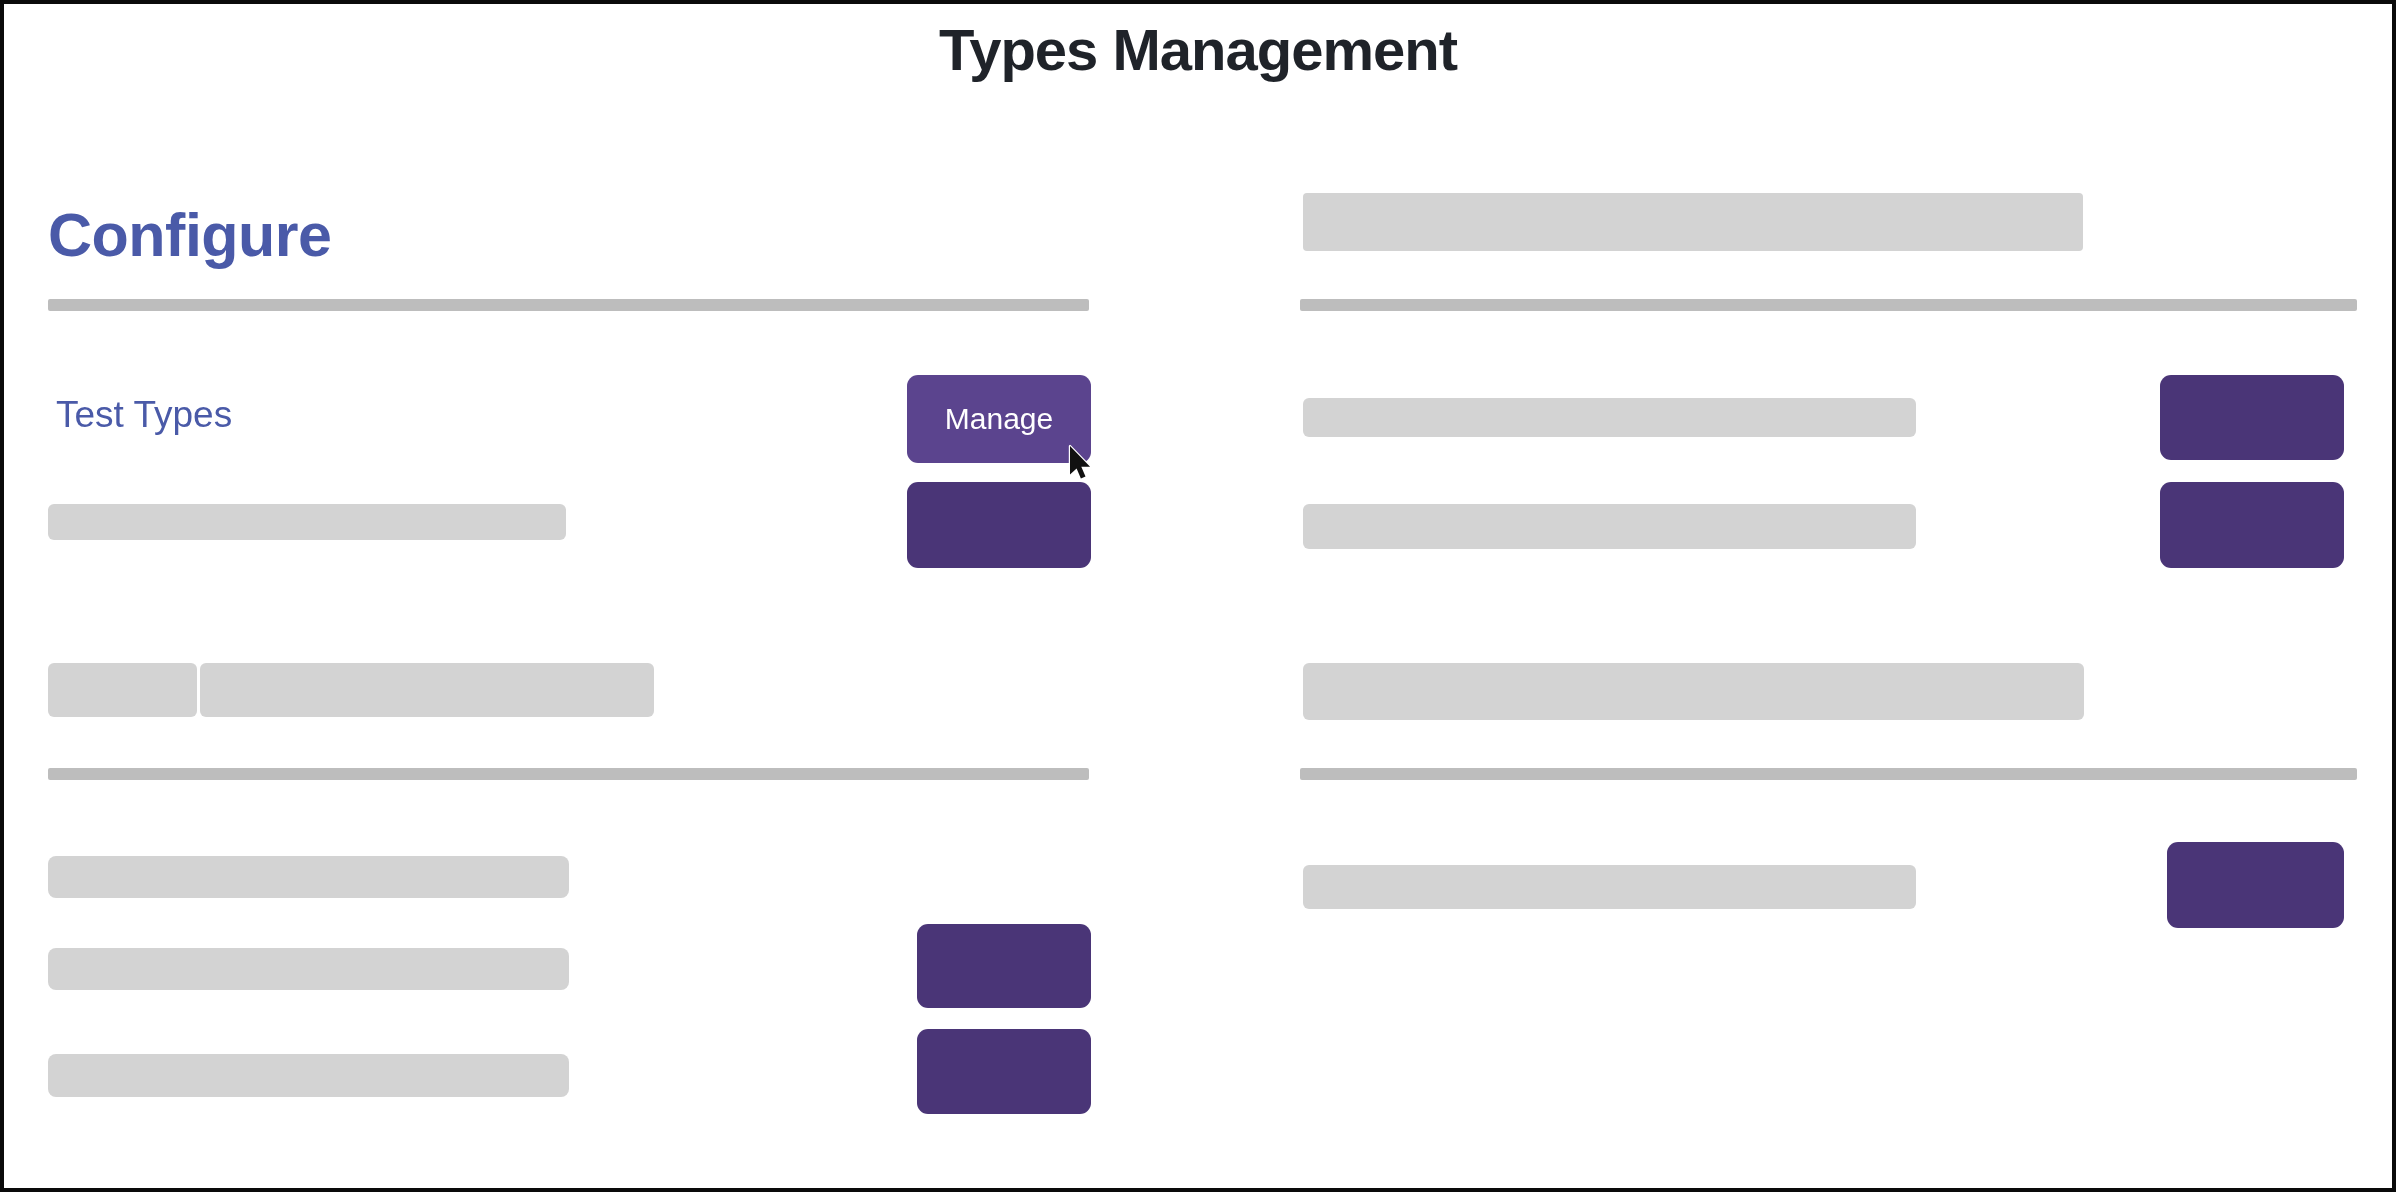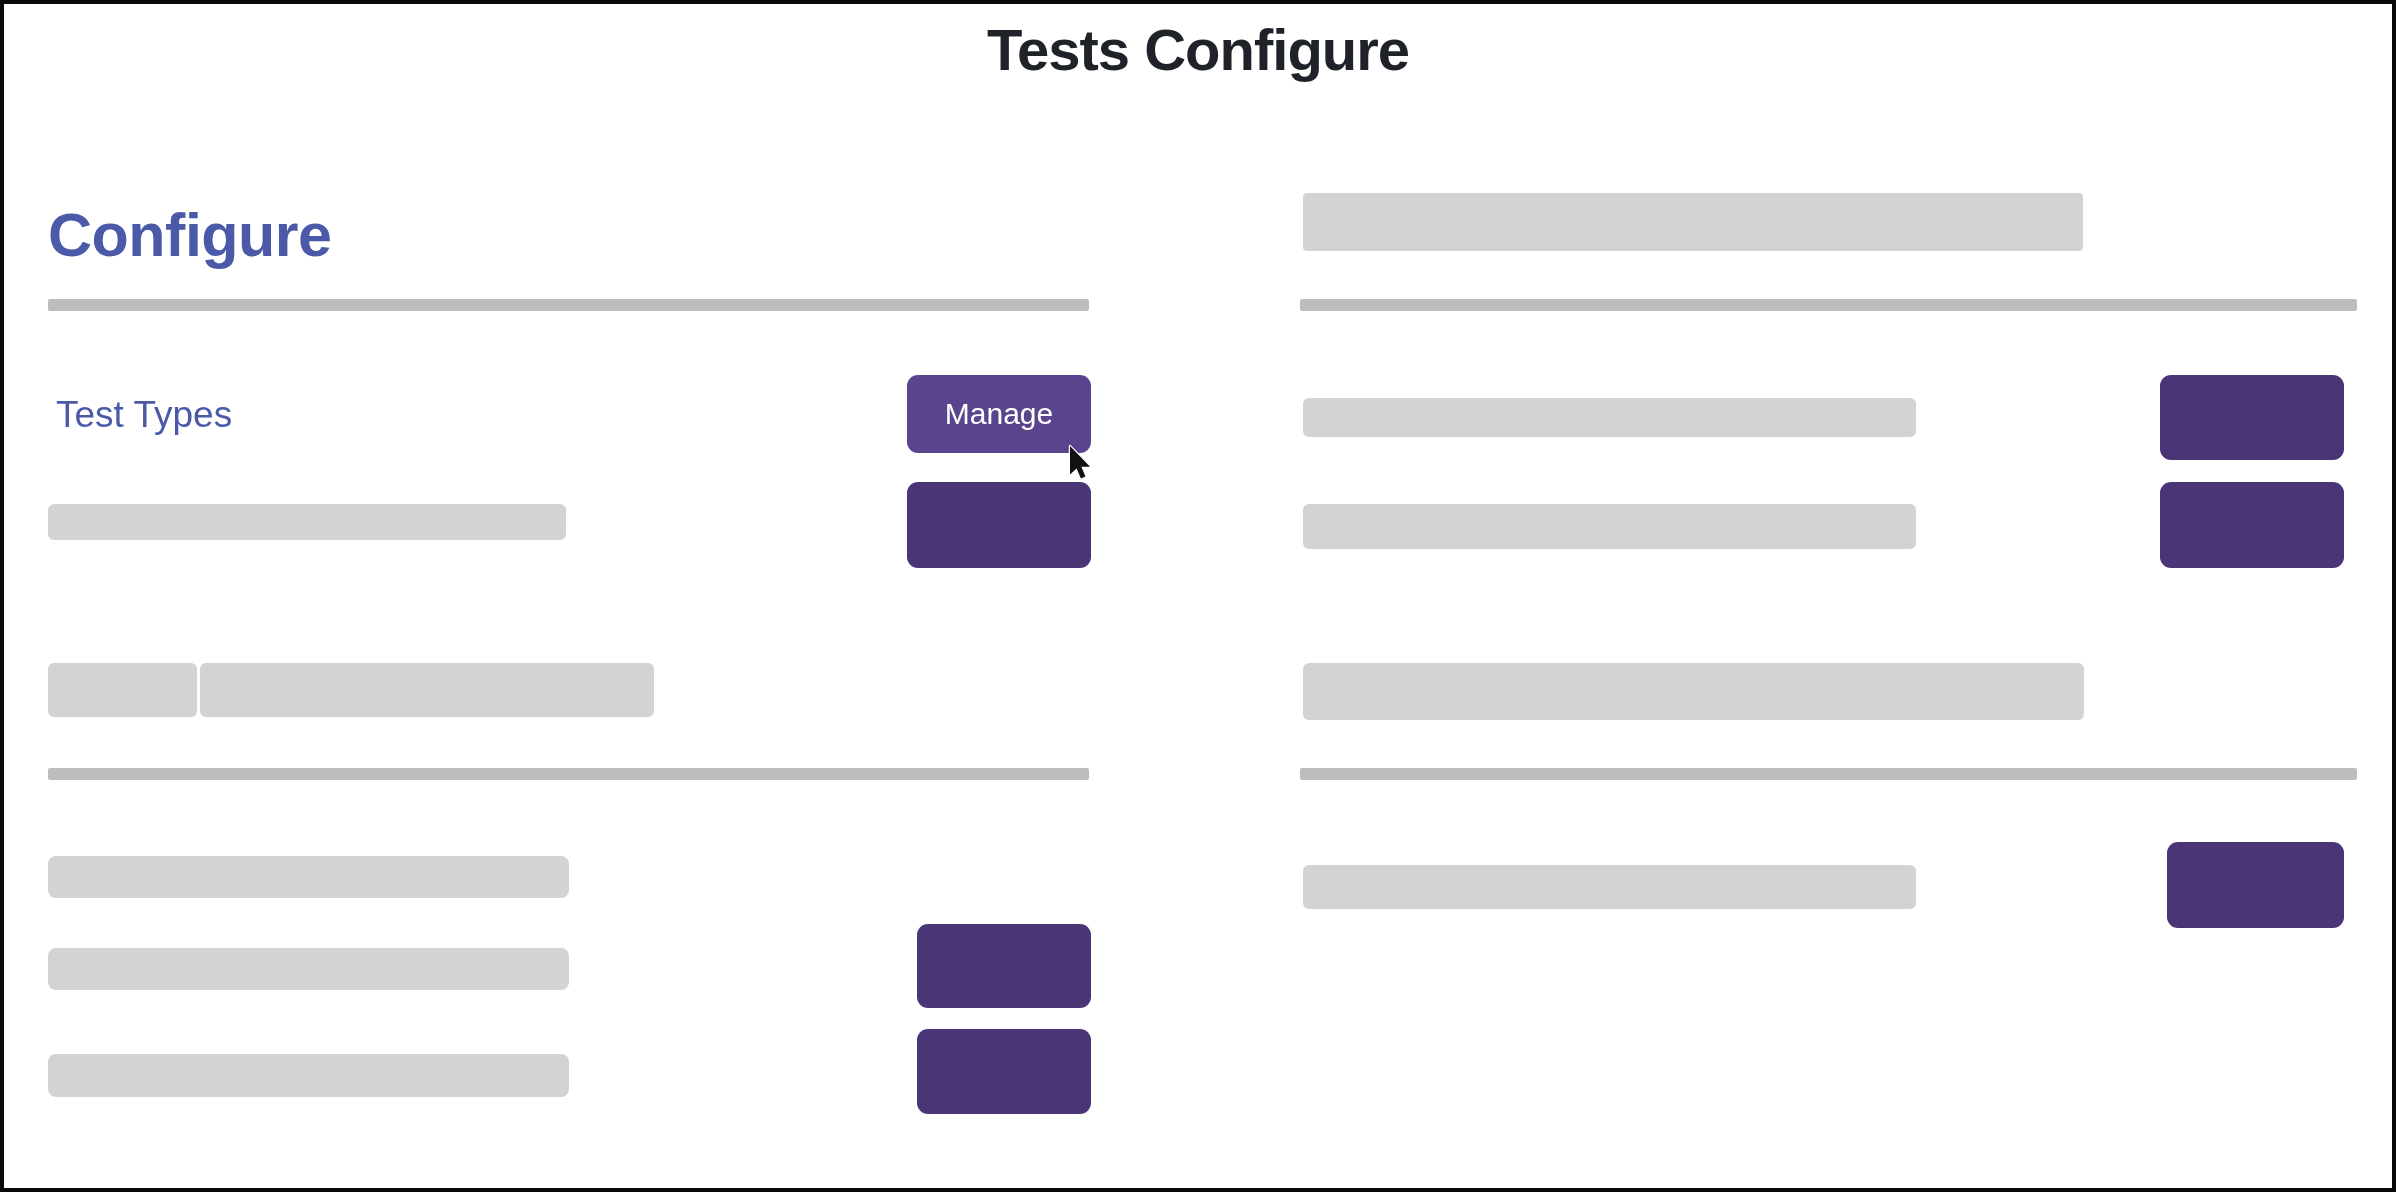--- a/index.html
+++ b/index.html
@@ -49,21 +49,21 @@
     font-family:"Liberation Sans", sans-serif;
     cursor:pointer;
     display:flex;align-items:center;justify-content:center;
   }
   .btn.hovered{background:var(--accent-purple-hover);}
 
   
   .l-heading   {left:44px;  top:176px;}
   .l-div1      {left:44px;  top:295px;  width:1041px; height:12px;}
   .l-row-label {left:52px;  top:390px;}
-  .l-btn-manage{left:903px; top:371px;  width:184px;  height:78px;}
+  .l-btn-manage{left:903px; top:371px;  width:184px;  height:88px;}
   .l-btn-2     {left:903px; top:478px;  width:184px;  height:86px;}
   .l-bar-1     {left:44px;  top:500px;  width:518px;  height:36px;}
   .l-wide-a    {left:44px;  top:659px;  width:149px;  height:54px;}
   .l-wide-b    {left:196px; top:659px;  width:454px;  height:54px;}
   .l-div2      {left:44px;  top:764px;  width:1041px; height:12px;}
   .l-bar-3     {left:44px;  top:852px;  width:521px;  height:42px; border-radius:8px;}
   .l-bar-4     {left:44px;  top:944px;  width:521px;  height:42px; border-radius:8px;}
   .l-bar-5     {left:44px;  top:1050px; width:521px;  height:43px; border-radius:8px;}
   .l-btn-3     {left:913px; top:920px;  width:174px;  height:84px;}
   .l-btn-4     {left:913px; top:1025px; width:174px;  height:85px;}
@@ -80,21 +80,21 @@
   .r-bar-3     {left:1299px; top:861px; width:613px;  height:44px;}
   .r-btn-3     {left:2163px; top:838px; width:177px;  height:86px;}
 
   .cursor{left:1062px; top:438px; pointer-events:none;}
 </style>
 </head>
 <body>
 
 <div class="page">
 
-  <h1 class="abs page-title">Tests Configure</h1>
+  <h1 class="abs page-title">Types Management</h1>
 
   <h2 class="abs section-heading l-heading">Configure</h2>
   <div class="abs divider l-div1"></div>
 
   <h3 class="abs row-label l-row-label">Test Types</h3>
   <button class="abs btn hovered l-btn-manage">Manage</button>
   <button class="abs btn l-btn-2"></button>
   <div class="abs skeleton l-bar-1"></div>
 
   <div class="abs skeleton l-wide-a"></div>

